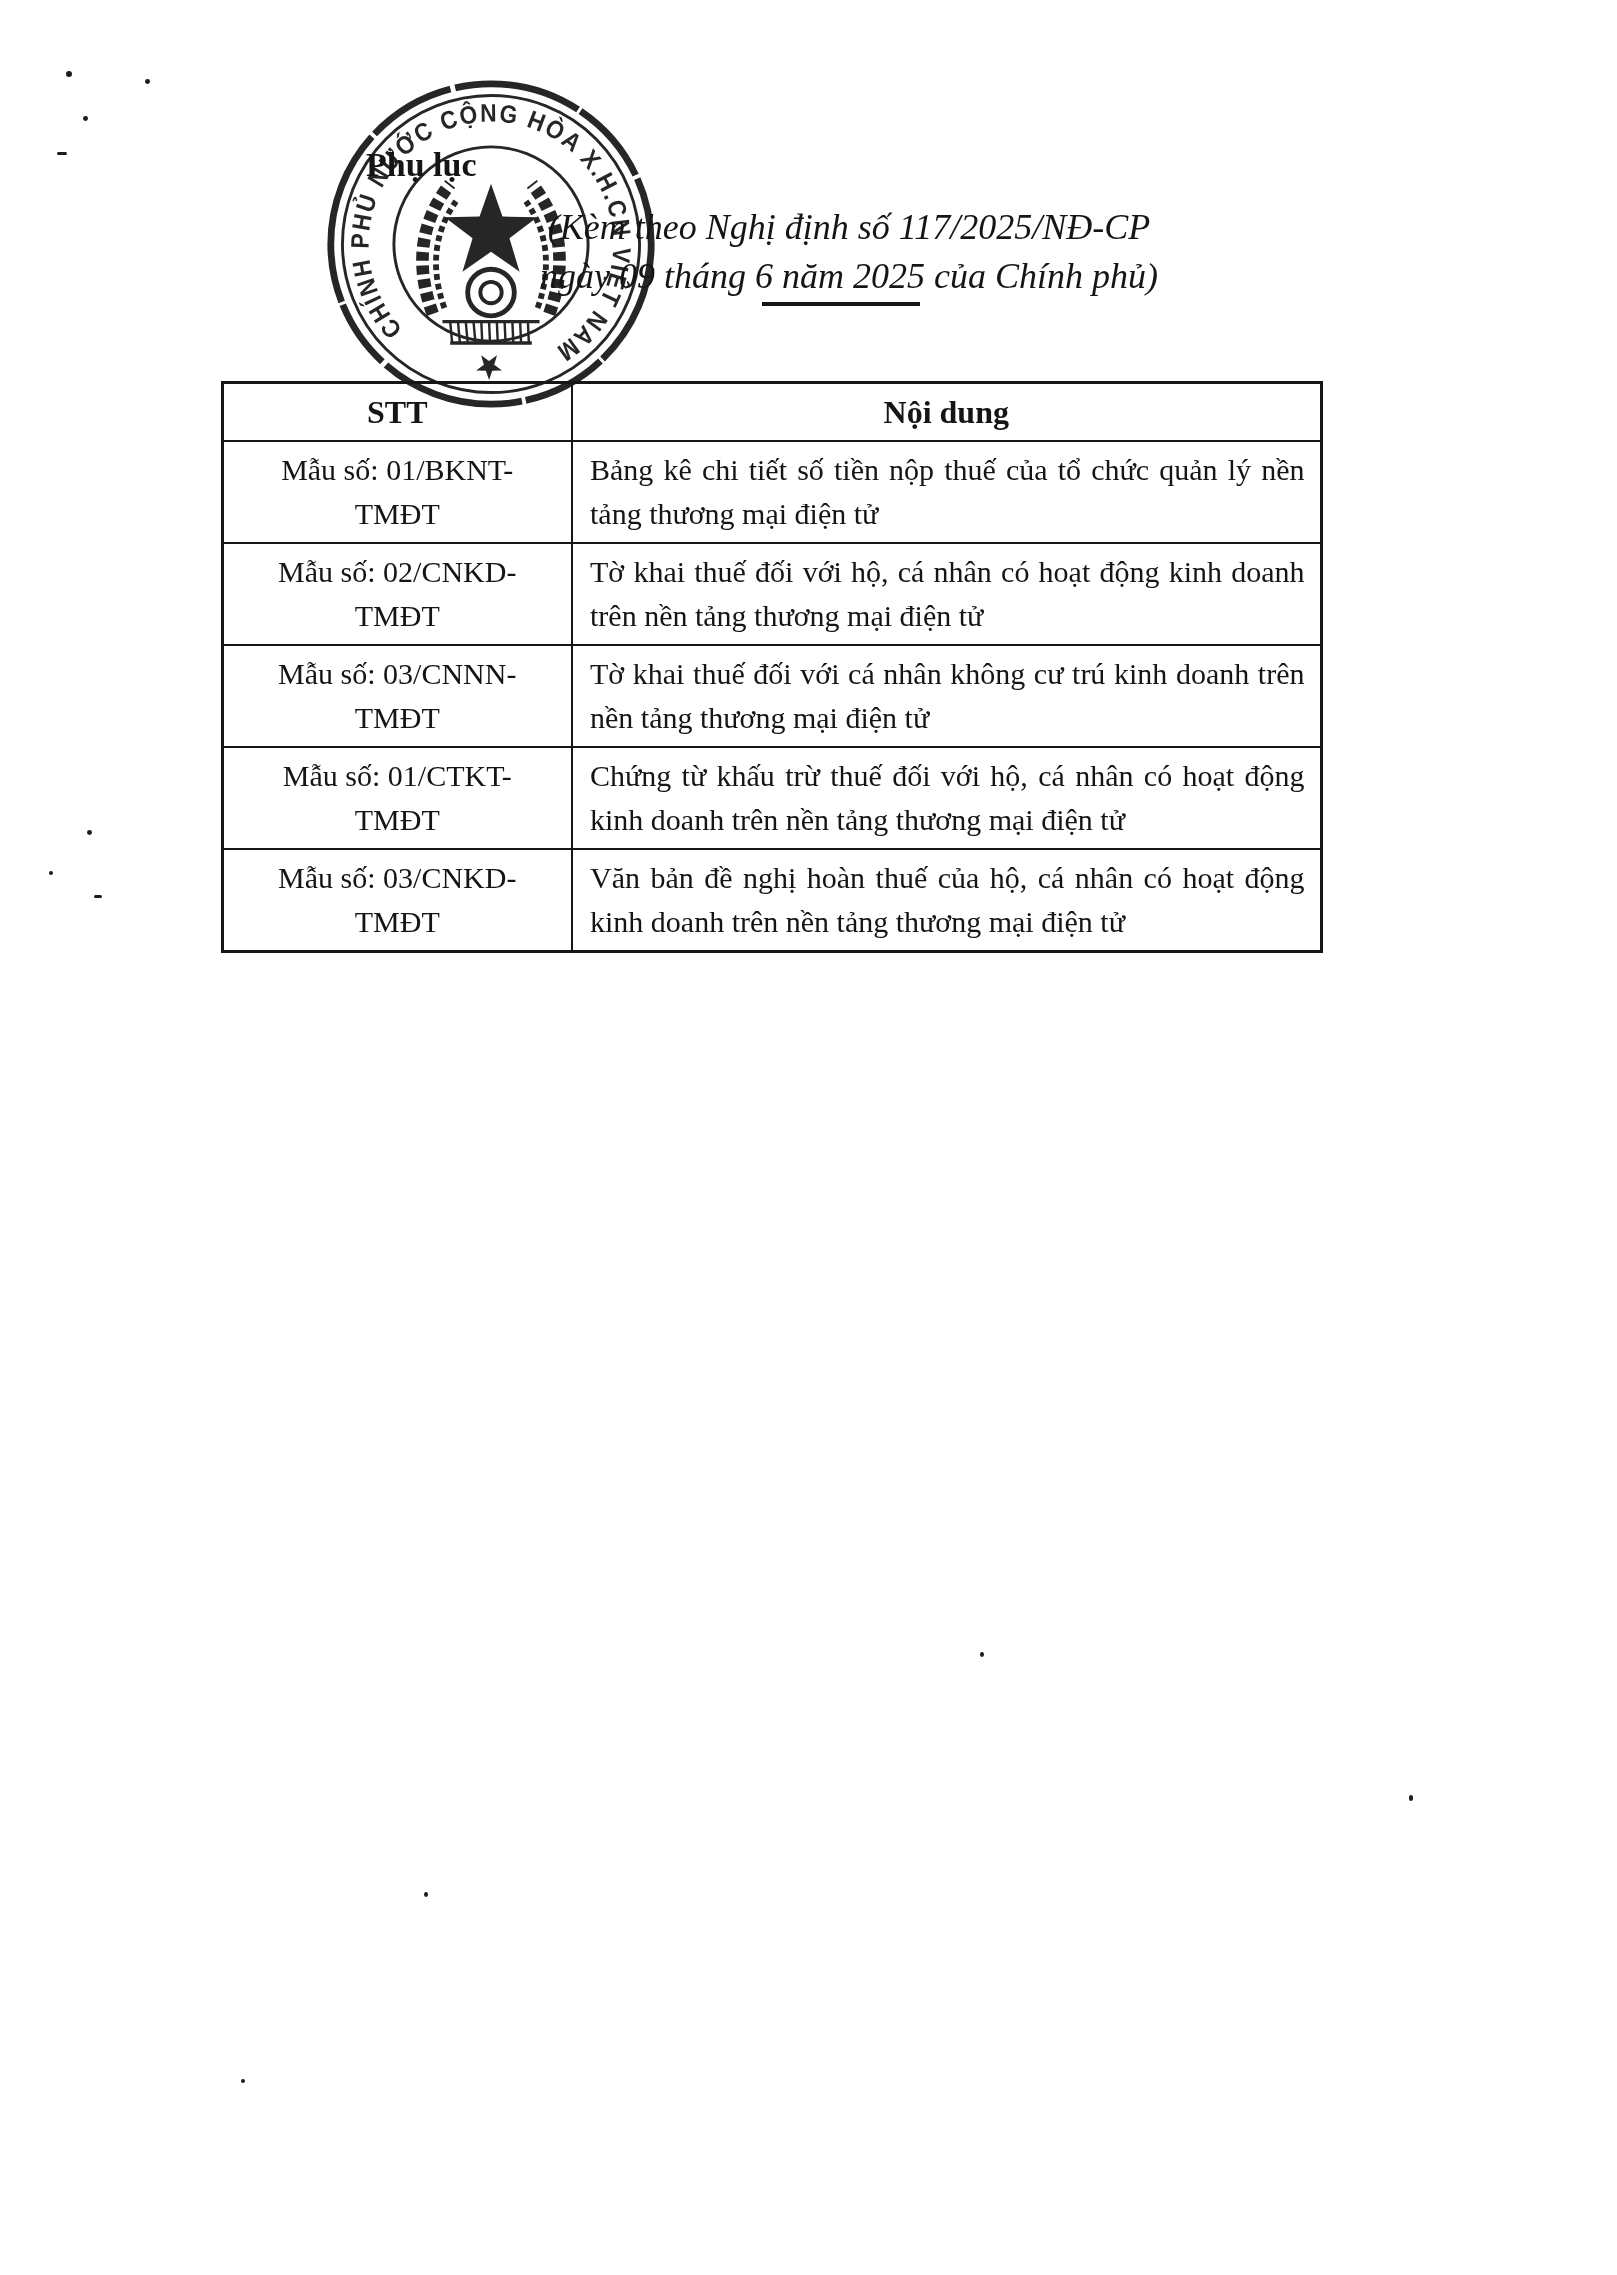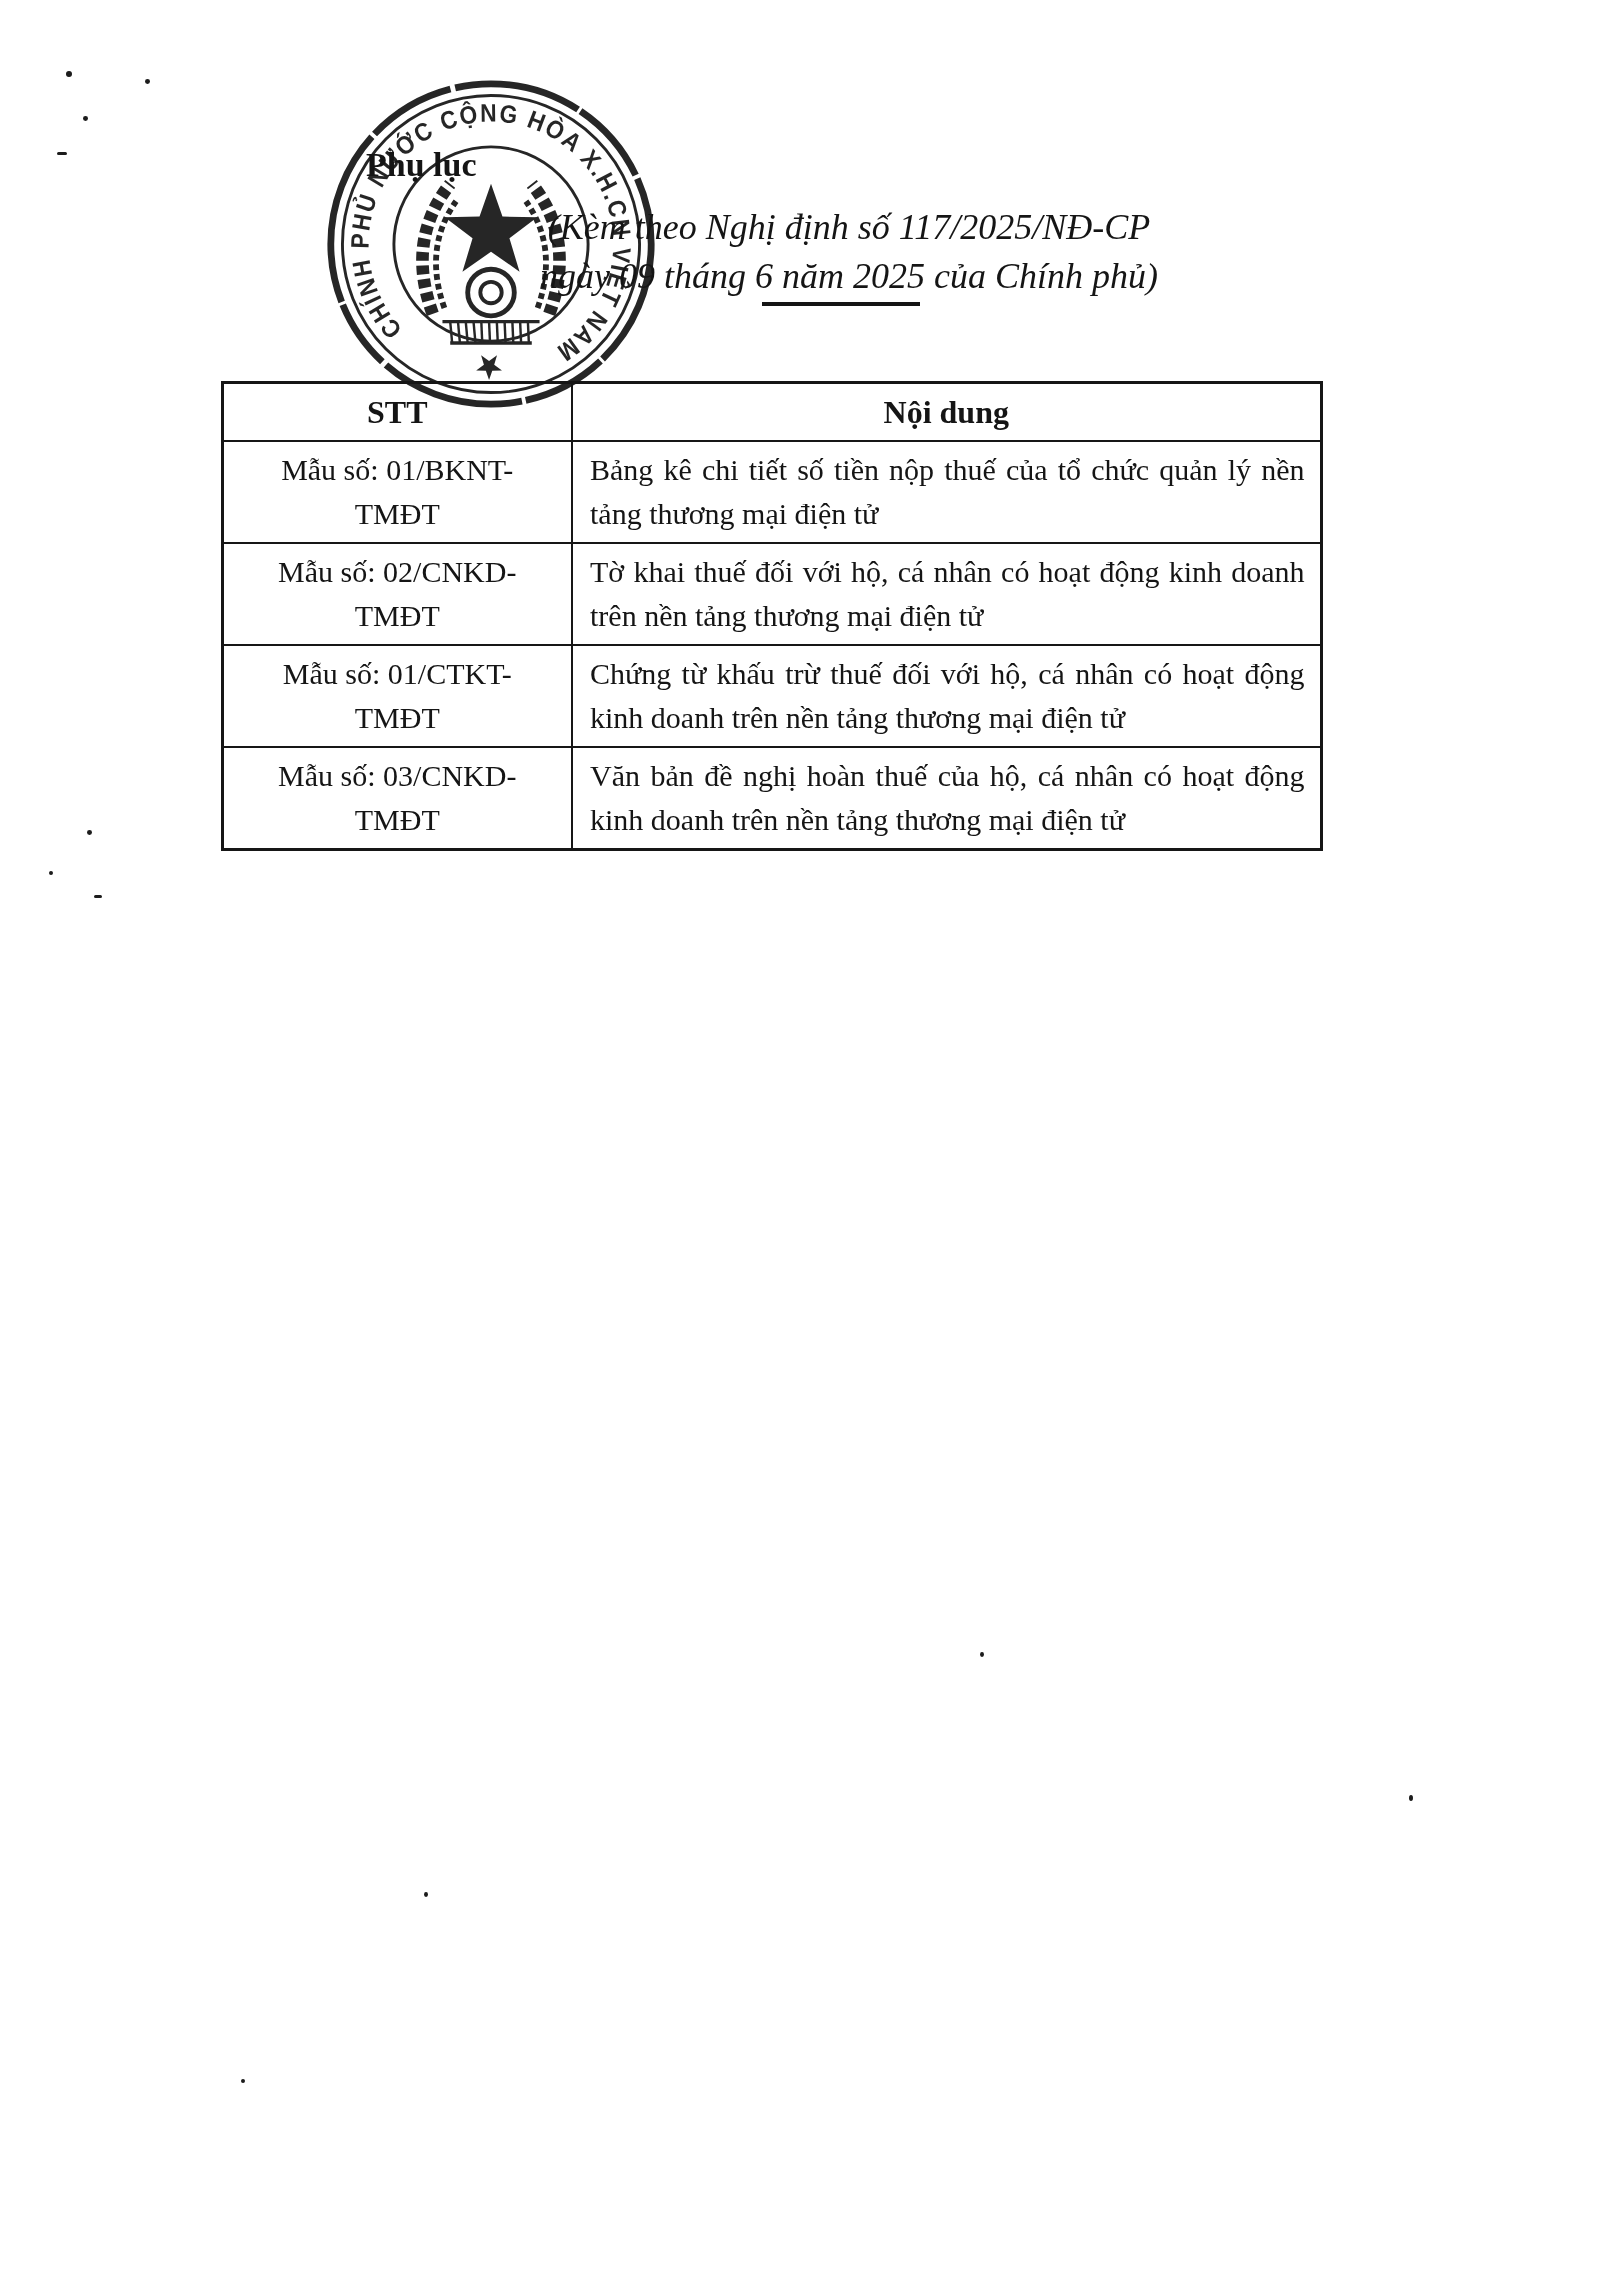--- a/index.html
+++ b/index.html
@@ -146,20 +146,25 @@
         <td class="form">Mẫu số: 01/BKNT-
 TMĐT</td>
         <td class="desc">Bảng kê chi tiết số tiền nộp thuế của tổ chức quản lý nền tảng thương mại điện tử</td>
       </tr>
       <tr>
         <td class="form">Mẫu số: 02/CNKD-
 TMĐT</td>
         <td class="desc">Tờ khai thuế đối với hộ, cá nhân có hoạt động kinh doanh trên nền tảng thương mại điện tử</td>
       </tr>
       <tr>
+        <td class="form">Mẫu số: 03/CNNN-
+TMĐT</td>
+        <td class="desc">Tờ khai thuế đối với cá nhân không cư trú kinh doanh trên nền tảng thương mại điện tử</td>
+      </tr>
+      <tr>
         <td class="form">Mẫu số: 01/CTKT-
 TMĐT</td>
         <td class="desc">Chứng từ khấu trừ thuế đối với hộ, cá nhân có hoạt động kinh doanh trên nền tảng thương mại điện tử</td>
       </tr>
       <tr>
         <td class="form">Mẫu số: 03/CNKD-
 TMĐT</td>
         <td class="desc">Văn bản đề nghị hoàn thuế của hộ, cá nhân có hoạt động kinh doanh trên nền tảng thương mại điện tử</td>
       </tr>
     </tbody>

